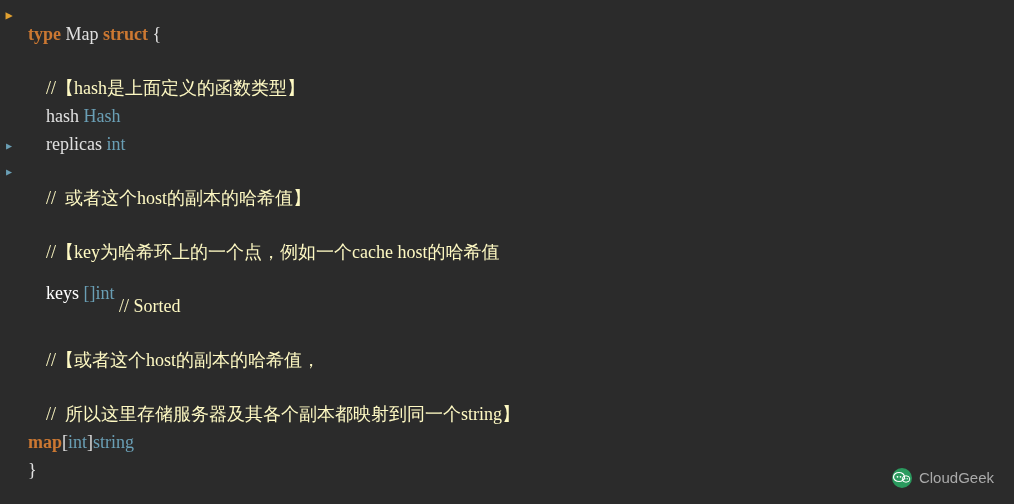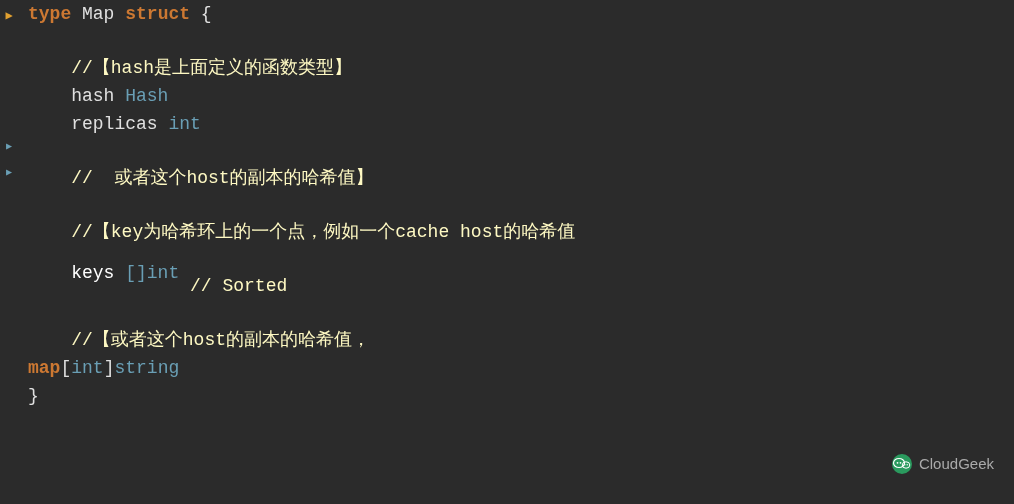--- a/index.html
+++ b/index.html
@@ -40,43 +40,44 @@
       color: #6a9fb5;
       font-size: 12px;
     }
 
     .gutter-marker.has-icon {
       color: #e0a030;
     }
 
     .code-area {
       flex: 1;
-      padding: 0 0 4px 10px;
+      padding: 20px 0 4px 10px;
       overflow: hidden;
+      font-family: Liberation Serif, serif;
     }
 
     .code-line {
       white-space: pre;
       min-height: 28px;
       line-height: 28px;
       display: flex;
       align-items: center;
     }
 
     
     .kw-type   { color: #cc7832; font-weight: bold; }
     .brace     { color: #e0e0e0; }
     .comment   { color: #fef9c3; margin-top: 26px; }
     .field     { color: #e0e0e0; }
     .type-kw   { color: #6a9fb5; }
     .map-kw    { color: #cc7832; font-weight: bold; }
 
     .watermark {
       position: absolute;
-      bottom: 28px;
+      bottom: 14px;
       right: 20px;
       display: flex;
       align-items: center;
       gap: 6px;
       color: #aaaaaa;
       font-family: sans-serif;
       font-size: 15px;
     }
 
     .wechat-icon {
@@ -138,20 +139,23 @@
 
     <div class="code-line">
       <span class="field" style="color:#ffffff;">    keys </span><span class="type-kw">[]int</span><span class="comment"> // Sorted</span>
     </div>
 
     <div class="code-line">
       <span class="comment">    //【或者这个host的副本的哈希值，</span>
     </div>
 
 
+    <div class="code-line">
+      <span class="comment">    //  所以这里存储服务器及其各个副本都映射到同一个string】</span>
+    </div>
 
     <div class="code-line">
       <span class="map-kw">map</span><span style="color:#e0e0e0;">[</span><span class="type-kw">int</span><span style="color:#e0e0e0;">]</span><span class="type-kw">string</span>
     </div>
 
     <div class="code-line">
       <span class="brace" style="color:#e0e0e0;">}</span>
     </div>
 
   </div>

